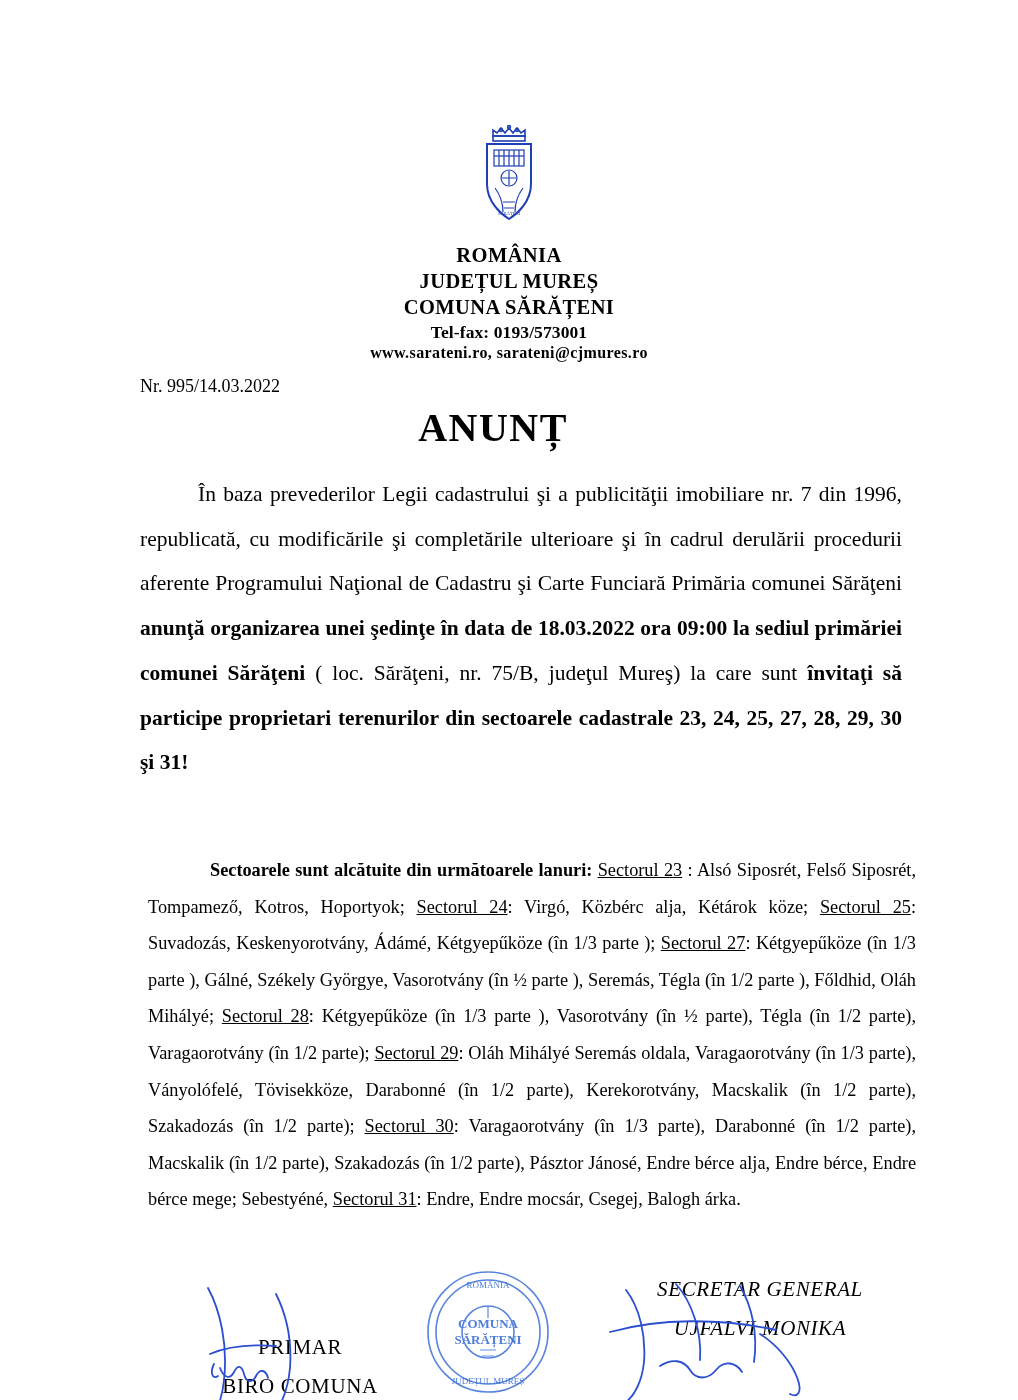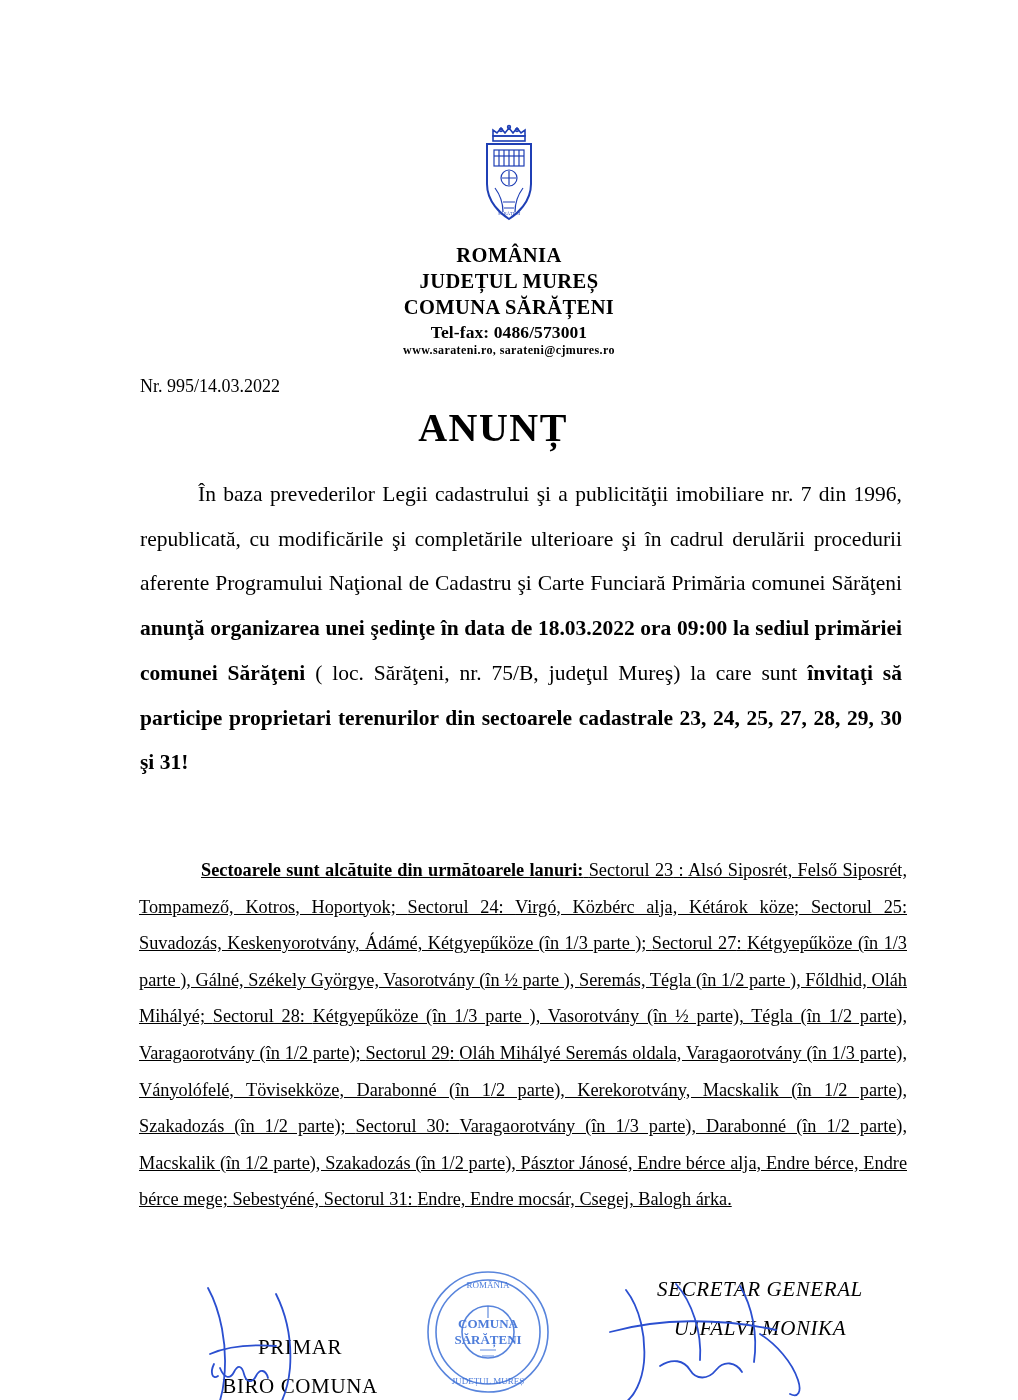--- a/index.html
+++ b/index.html
@@ -49,21 +49,21 @@
   .org-line {
     font-weight: bold;
     font-size: 20.5px;
     letter-spacing: 0.4px;
   }
   .org-line.small {
     font-size: 17.5px;
     letter-spacing: 0.1px;
   }
   .org-line.web {
-    font-size: 12px;
+    font-size: 16px;
   }
 
   
   .reg-no {
     position: absolute;
     top: 332px;
     left: 140px;
     font-size: 18px;
   }
 
@@ -95,27 +95,26 @@
     width: 58px;
   }
   .body-main b {
     font-weight: bold;
   }
 
   
   .body-sectors {
     position: absolute;
     top: 808px;
-    left: 139px;
+    left: 148px;
     width: 768px;
     font-size: 18.3px;
     line-height: 2.0;
     text-align: justify;
     text-justify: inter-word;
-    text-decoration: underline;
   }
   .body-sectors .lead-in {
     display: inline-block;
     width: 62px;
   }
   .body-sectors b { font-weight: bold; }
   .u { text-decoration: underline; }
 
   
   .sig {
@@ -169,21 +168,21 @@
         <path d="M30 80 L42 80 M31 86 L41 86"></path>
       </g>
       <text x="36" y="93" font-size="4.5" fill="#1f3fb5" text-anchor="middle" font-family="'Liberation Serif', serif">SĂRĂȚENI</text>
     </svg>
   </div>
 
   <div class="org-block">
     <div class="org-line">ROMÂNIA</div>
     <div class="org-line">JUDEȚUL MUREȘ</div>
     <div class="org-line">COMUNA SĂRĂȚENI</div>
-    <div class="org-line small">Tel-fax: 0486/573001</div>
+    <div class="org-line small">Tel-fax: 0193/573001</div>
     <div class="org-line web">www.sarateni.ro, sarateni@cjmures.ro</div>
   </div>
 
   <div class="reg-no">Nr. 995/14.03.2022</div>
 
   <div class="doc-title">ANUNȚ</div>
 
   <div class="body-main">
     <span class="indent"></span><span>În baza prevederilor Legii cadastrului şi a publicităţii imobiliare nr. 7 din 1996, republicată, cu modificările şi completările ulterioare şi în cadrul derulării procedurii aferente Programului Naţional de Cadastru şi Carte Funciară Primăria comunei Sărăţeni </span><b>anunţă organizarea unei şedinţe în data de 18.03.2022 ora 09:00 la sediul primăriei comunei Sărăţeni</b><span> ( loc. Sărăţeni, nr. 75/B, judeţul Mureş) la care sunt </span><b>învitaţi să participe proprietari terenurilor din sectoarele cadastrale 23, 24, 25, 27, 28, 29, 30 şi 31!</b>
   </div>

